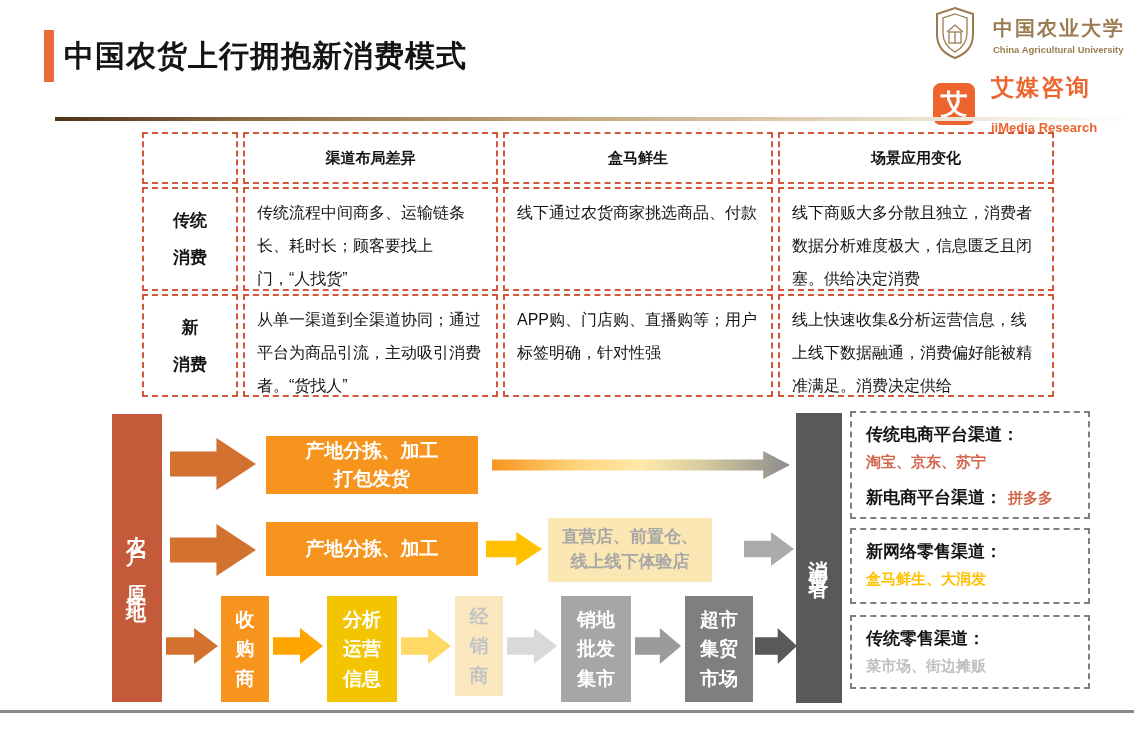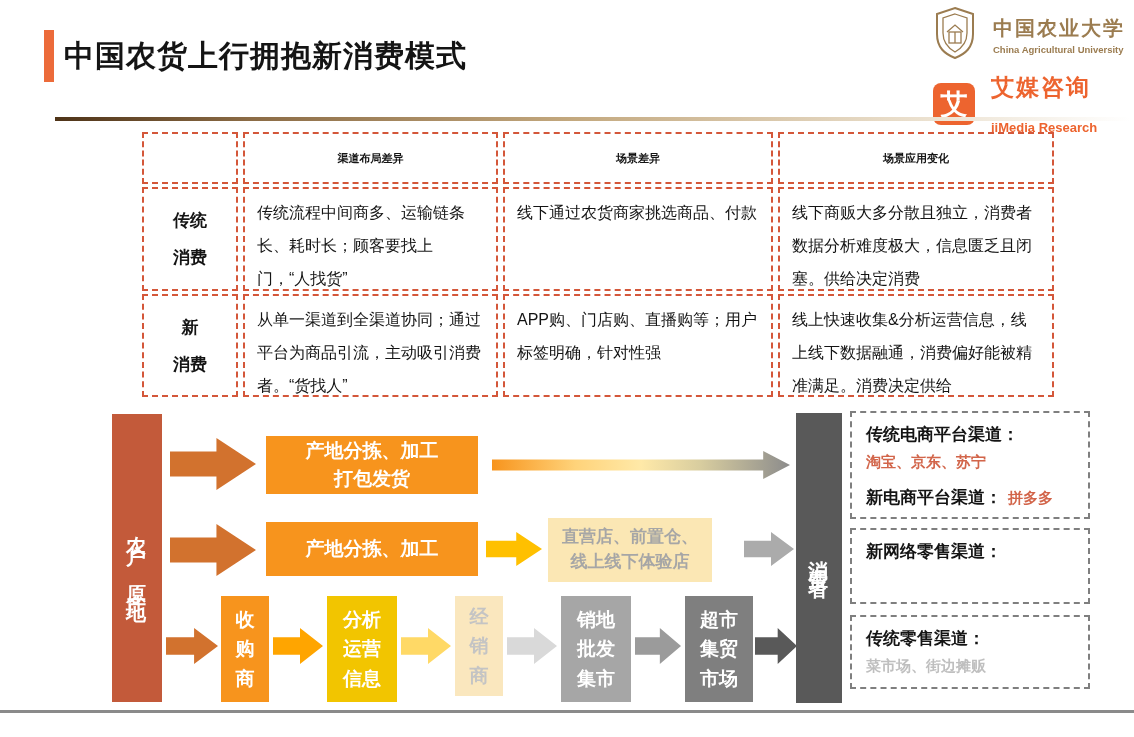--- a/index.html
+++ b/index.html
@@ -19,21 +19,21 @@
               color:#fff; font-size:27px; font-weight:700; flex:0 0 auto; }
   .iim-cn { font-size:23px; font-weight:700; color:#ED642F; letter-spacing:2px; white-space:nowrap; }
   .iim-en { font-size:13px; font-weight:700; color:#ED642F; margin-top:17px; white-space:nowrap; }
   .divider { position:absolute; left:55px; top:117px; width:1075px; height:4px;
              background:linear-gradient(90deg,#4E3318 0%,#8B6B45 18%,#C3A87E 48%,#E8DCC8 78%,#ffffff 100%); }
 
   
   .cmp-table { position:absolute; left:142px; top:132px; display:grid;
                grid-template-columns:96px 255px 270px 276px; grid-template-rows:52px 104px 103px; gap:3px 5px; }
   .tcell { border:2px dashed #D4573A; background:#fff; }
-  .thead { display:flex; align-items:center; justify-content:center; font-size:11px; font-weight:700; color:#141414; }
+  .thead { display:flex; align-items:center; justify-content:center; font-size:15px; font-weight:700; color:#141414; }
   .tlabel { display:flex; flex-direction:column; align-items:center; justify-content:center; gap:14px;
             font-size:17px; font-weight:700; color:#141414; }
   .tbody-cell { padding:8px 12px; font-size:16px; color:#141414; line-height:2.05; }
 
   
   .flow { position:absolute; left:0; top:408px; width:1134px; height:300px; }
   .fabs { position:absolute; }
   .vbox { display:flex; align-items:center; justify-content:center; }
   .vtext { writing-mode:vertical-rl; text-orientation:upright; color:#fff; font-weight:700; font-size:20px; letter-spacing:9px; }
   .barrow { clip-path:polygon(0 26%,54% 26%,54% 0,100% 50%,54% 100%,54% 74%,0 74%); }
@@ -85,21 +85,21 @@
         <div class="iim-en">iiMedia Research</div>
       </div>
     </div>
   </div>
 
   <div class="divider"></div>
 
   <div class="cmp-table">
     <div class="tcell thead"></div>
     <div class="tcell thead">渠道布局差异</div>
-    <div class="tcell thead">场景差异</div>
+    <div class="tcell thead">盒马鲜生</div>
     <div class="tcell thead">场景应用变化</div>
 
     <div class="tcell tlabel">
       <span>传统</span>
       <span>消费</span>
     </div>
     <div class="tcell tbody-cell">传统流程中间商多、运输链条长、耗时长；顾客要找上门，“人找货”</div>
     <div class="tcell tbody-cell">线下通过农货商家挑选商品、付款</div>
     <div class="tcell tbody-cell">线下商贩大多分散且独立，消费者数据分析难度极大，信息匮乏且闭塞。供给决定消费</div>
 
@@ -165,20 +165,21 @@
     <div class="fabs chan" style="left:850px; top:3px; width:240px; height:108px;">
       <div class="chan-title">传统电商平台渠道：</div>
       <div class="chan-val c-ecom">淘宝、京东、苏宁</div>
       <div class="chan-inline">
         <span class="chan-title">新电商平台渠道：</span>
         <span class="chan-val c-ecom" style="margin-top:8px;">拼多多</span>
       </div>
     </div>
     <div class="fabs chan" style="left:850px; top:120px; width:240px; height:76px;">
       <div class="chan-title">新网络零售渠道：</div>
+      <div class="chan-val c-newretail">盒马鲜生、大润发</div>
     </div>
     <div class="fabs chan" style="left:850px; top:207px; width:240px; height:74px;">
       <div class="chan-title">传统零售渠道：</div>
       <div class="chan-val c-trad">菜市场、街边摊贩</div>
     </div>
   </div>
 
   <div class="bottom-line"></div>
 </div>
 

